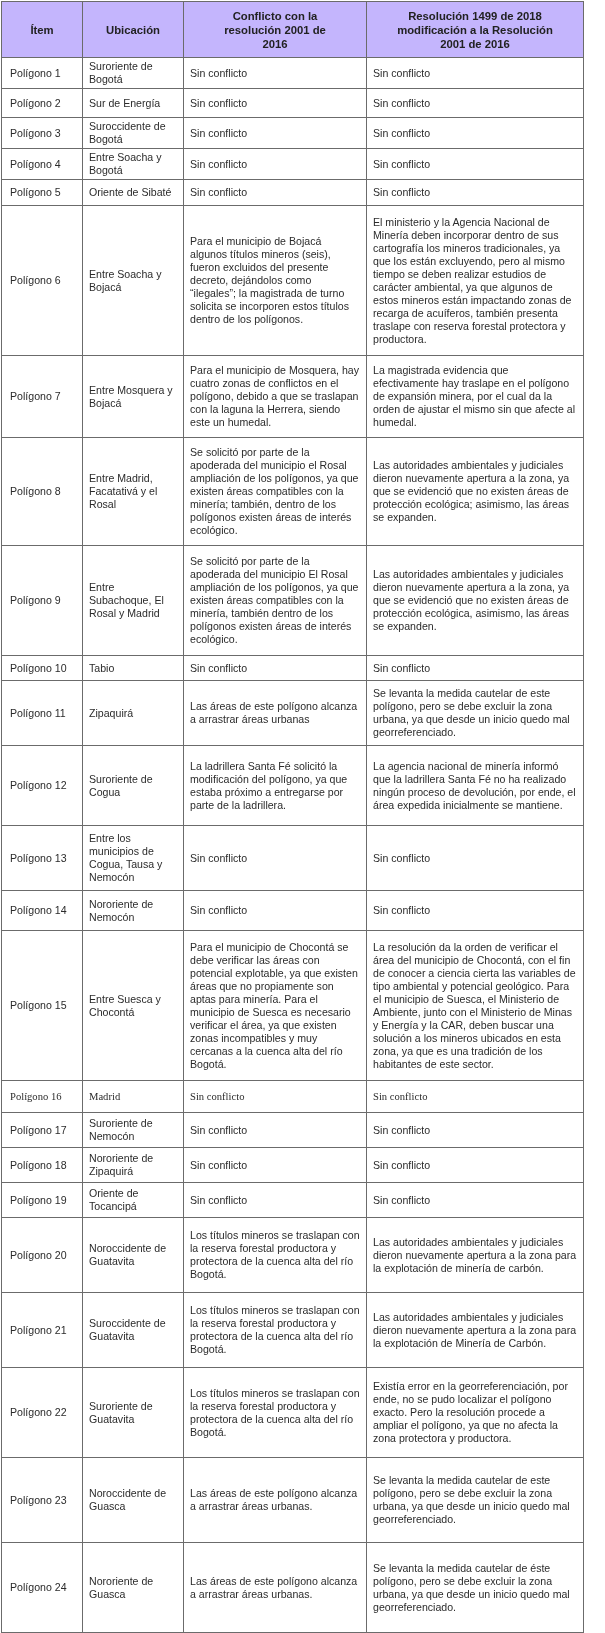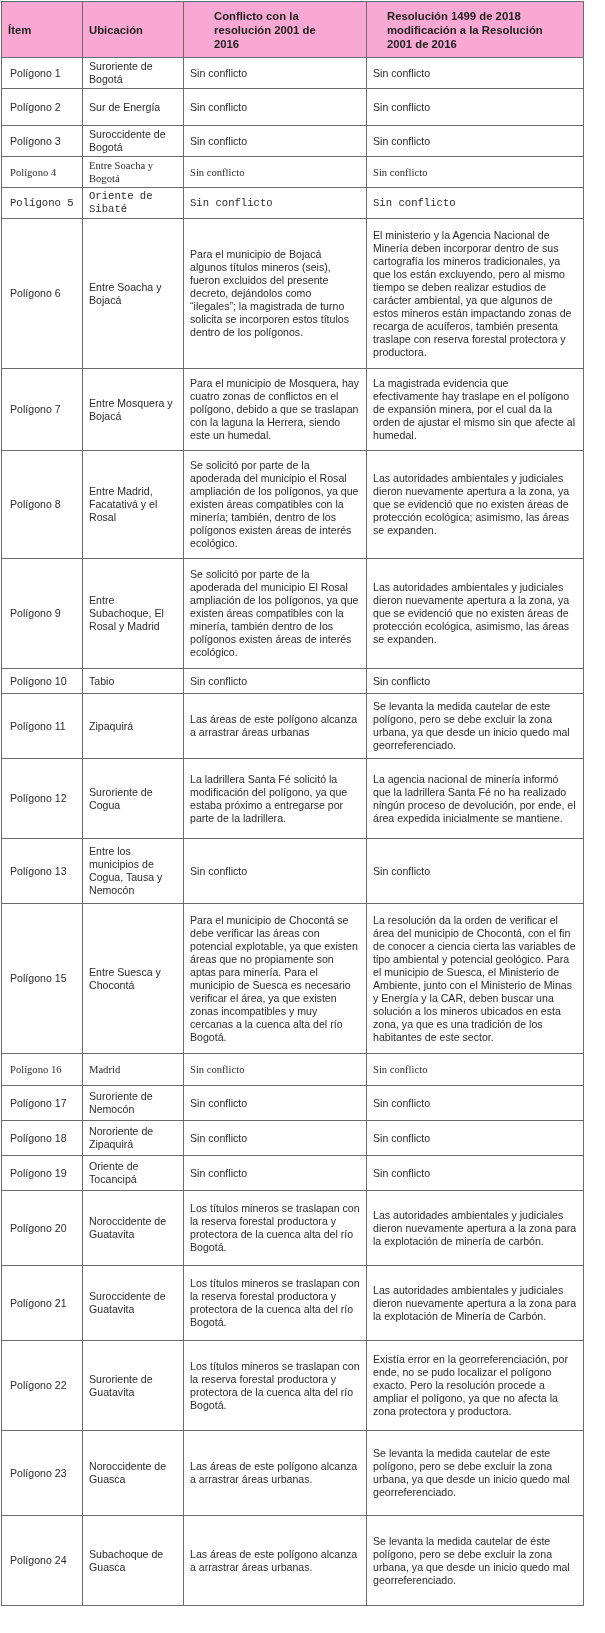--- a/index.html
+++ b/index.html
@@ -2,21 +2,21 @@
 <html><head>
 <meta charset="utf-8">
 <style>
   html, body { margin: 0; padding: 0; background: #ffffff; }
   body { width: 605px; height: 1633px; position: relative; overflow: hidden;
          font-family: "Liberation Sans", sans-serif; color: #2b2b2b; }
   table { position: absolute; left: 1px; top: 1px; width: 582px;
           border-collapse: collapse; table-layout: fixed; font-size: 10.6px; line-height: 13px; }
   col.c1 { width: 81px; } col.c2 { width: 101px; } col.c3 { width: 183px; } col.c4 { width: 217px; }
   th, td { border: 1px solid #6b6b6b; padding: 2px 6px; vertical-align: middle; text-align: left; }
-  th { background: #f9a8d4; font-weight: bold; font-size: 11.3px; line-height: 14px; color: #222; }
+  th { background: #c4b5fd; font-weight: bold; text-align: center; font-size: 11.3px; line-height: 14px; color: #222; }
   td.item { padding-left: 8px; }
 </style>
 </head>
 <body>
 
 <table>
   <colgroup>
       <col class="c1">
       <col class="c2">
       <col class="c3">
@@ -30,39 +30,39 @@
       <th style="padding:4px 20px;">Resolución 1499 de 2018 modificación a la Resolución 2001 de 2016</th>
     </tr>
   </thead>
   <tbody id="tbody">
       <tr style="height: 30px;">
         <td class="item">Polígono 1</td>
         <td>Suroriente de Bogotá</td>
         <td>Sin conflicto</td>
         <td>Sin conflicto</td>
       </tr>
-      <tr style="height: 37px; margin-top: 10px;">
+      <tr style="height: 29px; margin-top: 10px;">
         <td class="item">Polígono 2</td>
         <td>Sur de Energía</td>
         <td>Sin conflicto</td>
         <td>Sin conflicto</td>
       </tr>
       <tr style="height: 29px; margin-top: 16px;">
         <td class="item">Polígono 3</td>
         <td>Suroccidente de Bogotá</td>
         <td>Sin conflicto</td>
         <td>Sin conflicto</td>
       </tr>
-      <tr style="height: 29px; font-family: Liberation Serif, serif;">
+      <tr style="height: 29px;">
         <td class="item">Polígono 4</td>
         <td>Entre Soacha y Bogotá</td>
         <td>Sin conflicto</td>
         <td>Sin conflicto</td>
       </tr>
-      <tr style="height: 26px; font-family: Liberation Mono, monospace;">
+      <tr style="height: 26px;">
         <td class="item">Polígono 5</td>
         <td>Oriente de Sibaté</td>
         <td>Sin conflicto</td>
         <td>Sin conflicto</td>
       </tr>
       <tr style="height: 150px;">
         <td class="item">Polígono 6</td>
         <td>Entre Soacha y Bojacá</td>
         <td>Para el municipio de Bojacá algunos títulos mineros (seis), fueron excluidos del presente decreto, dejándolos como “ilegales”; la magistrada de turno solicita se incorporen estos títulos dentro de los polígonos.</td>
         <td>El ministerio y la Agencia Nacional de Minería deben incorporar dentro de sus cartografía los mineros tradicionales, ya que los están excluyendo, pero al mismo tiempo se deben realizar estudios de carácter ambiental, ya que algunos de estos mineros están impactando zonas de recarga de acuíferos, también presenta traslape con reserva forestal protectora y productora.</td>
@@ -99,20 +99,26 @@
       </tr>
       <tr style="height: 80px;">
         <td class="item">Polígono 12</td>
         <td>Suroriente de Cogua</td>
         <td>La ladrillera Santa Fé solicitó la modificación del polígono, ya que estaba próximo a entregarse por parte de la ladrillera.</td>
         <td>La agencia nacional de minería informó que la ladrillera Santa Fé no ha realizado ningún proceso de devolución, por ende, el área expedida inicialmente se mantiene.</td>
       </tr>
       <tr style="height: 65px;">
         <td class="item">Polígono 13</td>
         <td>Entre los municipios de Cogua, Tausa y Nemocón</td>
+        <td>Sin conflicto</td>
+        <td>Sin conflicto</td>
+      </tr>
+      <tr style="height: 40px;">
+        <td class="item">Polígono 14</td>
+        <td>Nororiente de Nemocón</td>
         <td>Sin conflicto</td>
         <td>Sin conflicto</td>
       </tr>
       <tr style="height: 150px;">
         <td class="item">Polígono 15</td>
         <td>Entre Suesca y Chocontá</td>
         <td>Para el municipio de Chocontá se debe verificar las áreas con potencial explotable, ya que existen áreas que no propiamente son aptas para minería. Para el municipio de Suesca es necesario verificar el área, ya que existen zonas incompatibles y muy cercanas a la cuenca alta del río Bogotá.</td>
         <td>La resolución da la orden de verificar el área del municipio de Chocontá, con el fin de conocer a ciencia cierta las variables de tipo ambiental y potencial geológico. Para el municipio de Suesca, el Ministerio de Ambiente, junto con el Ministerio de Minas y Energía y la CAR, deben buscar una solución a los mineros ubicados en esta zona, ya que es una tradición de los habitantes de este sector.</td>
       </tr>
       <tr style="height: 32px; font-family: Liberation Serif, serif;">
@@ -158,18 +164,18 @@
         <td>Existía error en la georreferenciación, por ende, no se pudo localizar el polígono exacto. Pero la resolución procede a ampliar el polígono, ya que no afecta la zona protectora y productora.</td>
       </tr>
       <tr style="height: 85px;">
         <td class="item">Polígono 23</td>
         <td>Noroccidente de Guasca</td>
         <td>Las áreas de este polígono alcanza a arrastrar áreas urbanas.</td>
         <td>Se levanta la medida cautelar de este polígono, pero se debe excluir la zona urbana, ya que desde un inicio quedo mal georreferenciado.</td>
       </tr>
       <tr style="height: 90px;">
         <td class="item">Polígono 24</td>
-        <td>Subachoque de Guasca</td>
+        <td>Nororiente de Guasca</td>
         <td>Las áreas de este polígono alcanza a arrastrar áreas urbanas.</td>
         <td>Se levanta la medida cautelar de éste polígono, pero se debe excluir la zona urbana, ya que desde un inicio quedo mal georreferenciado.</td>
       </tr>
     </tbody>
 </table>
 
 </body></html>

